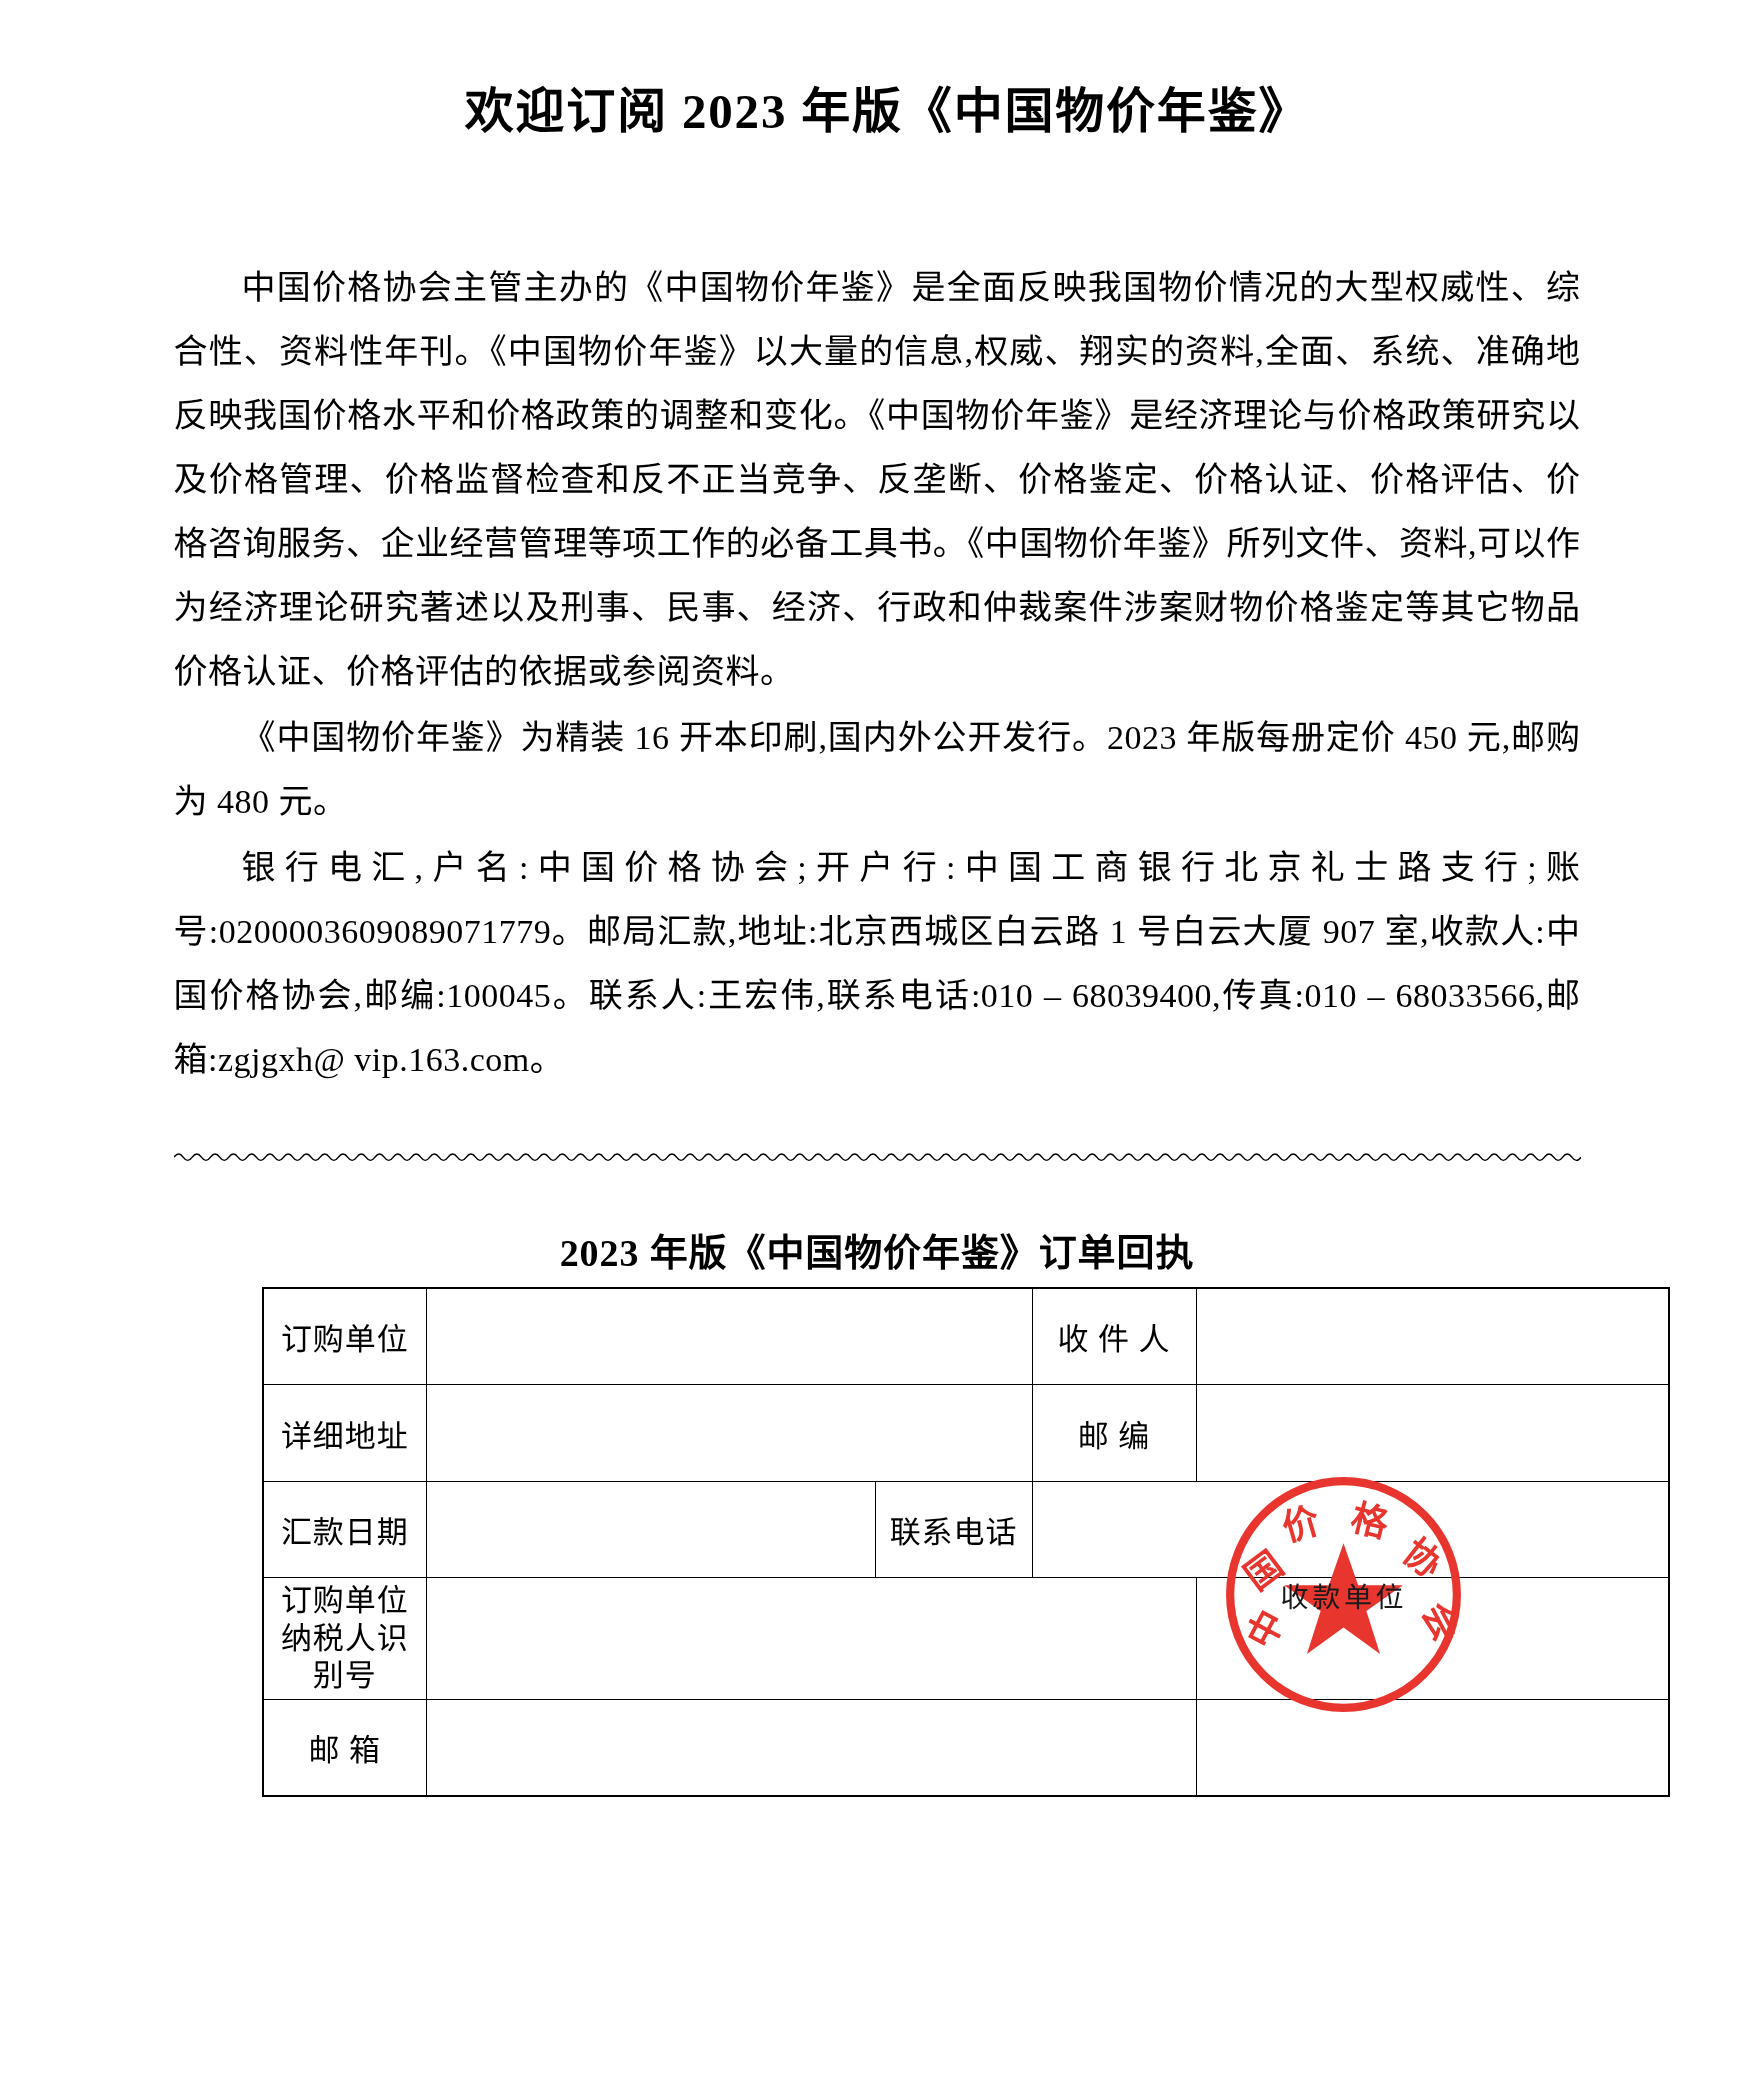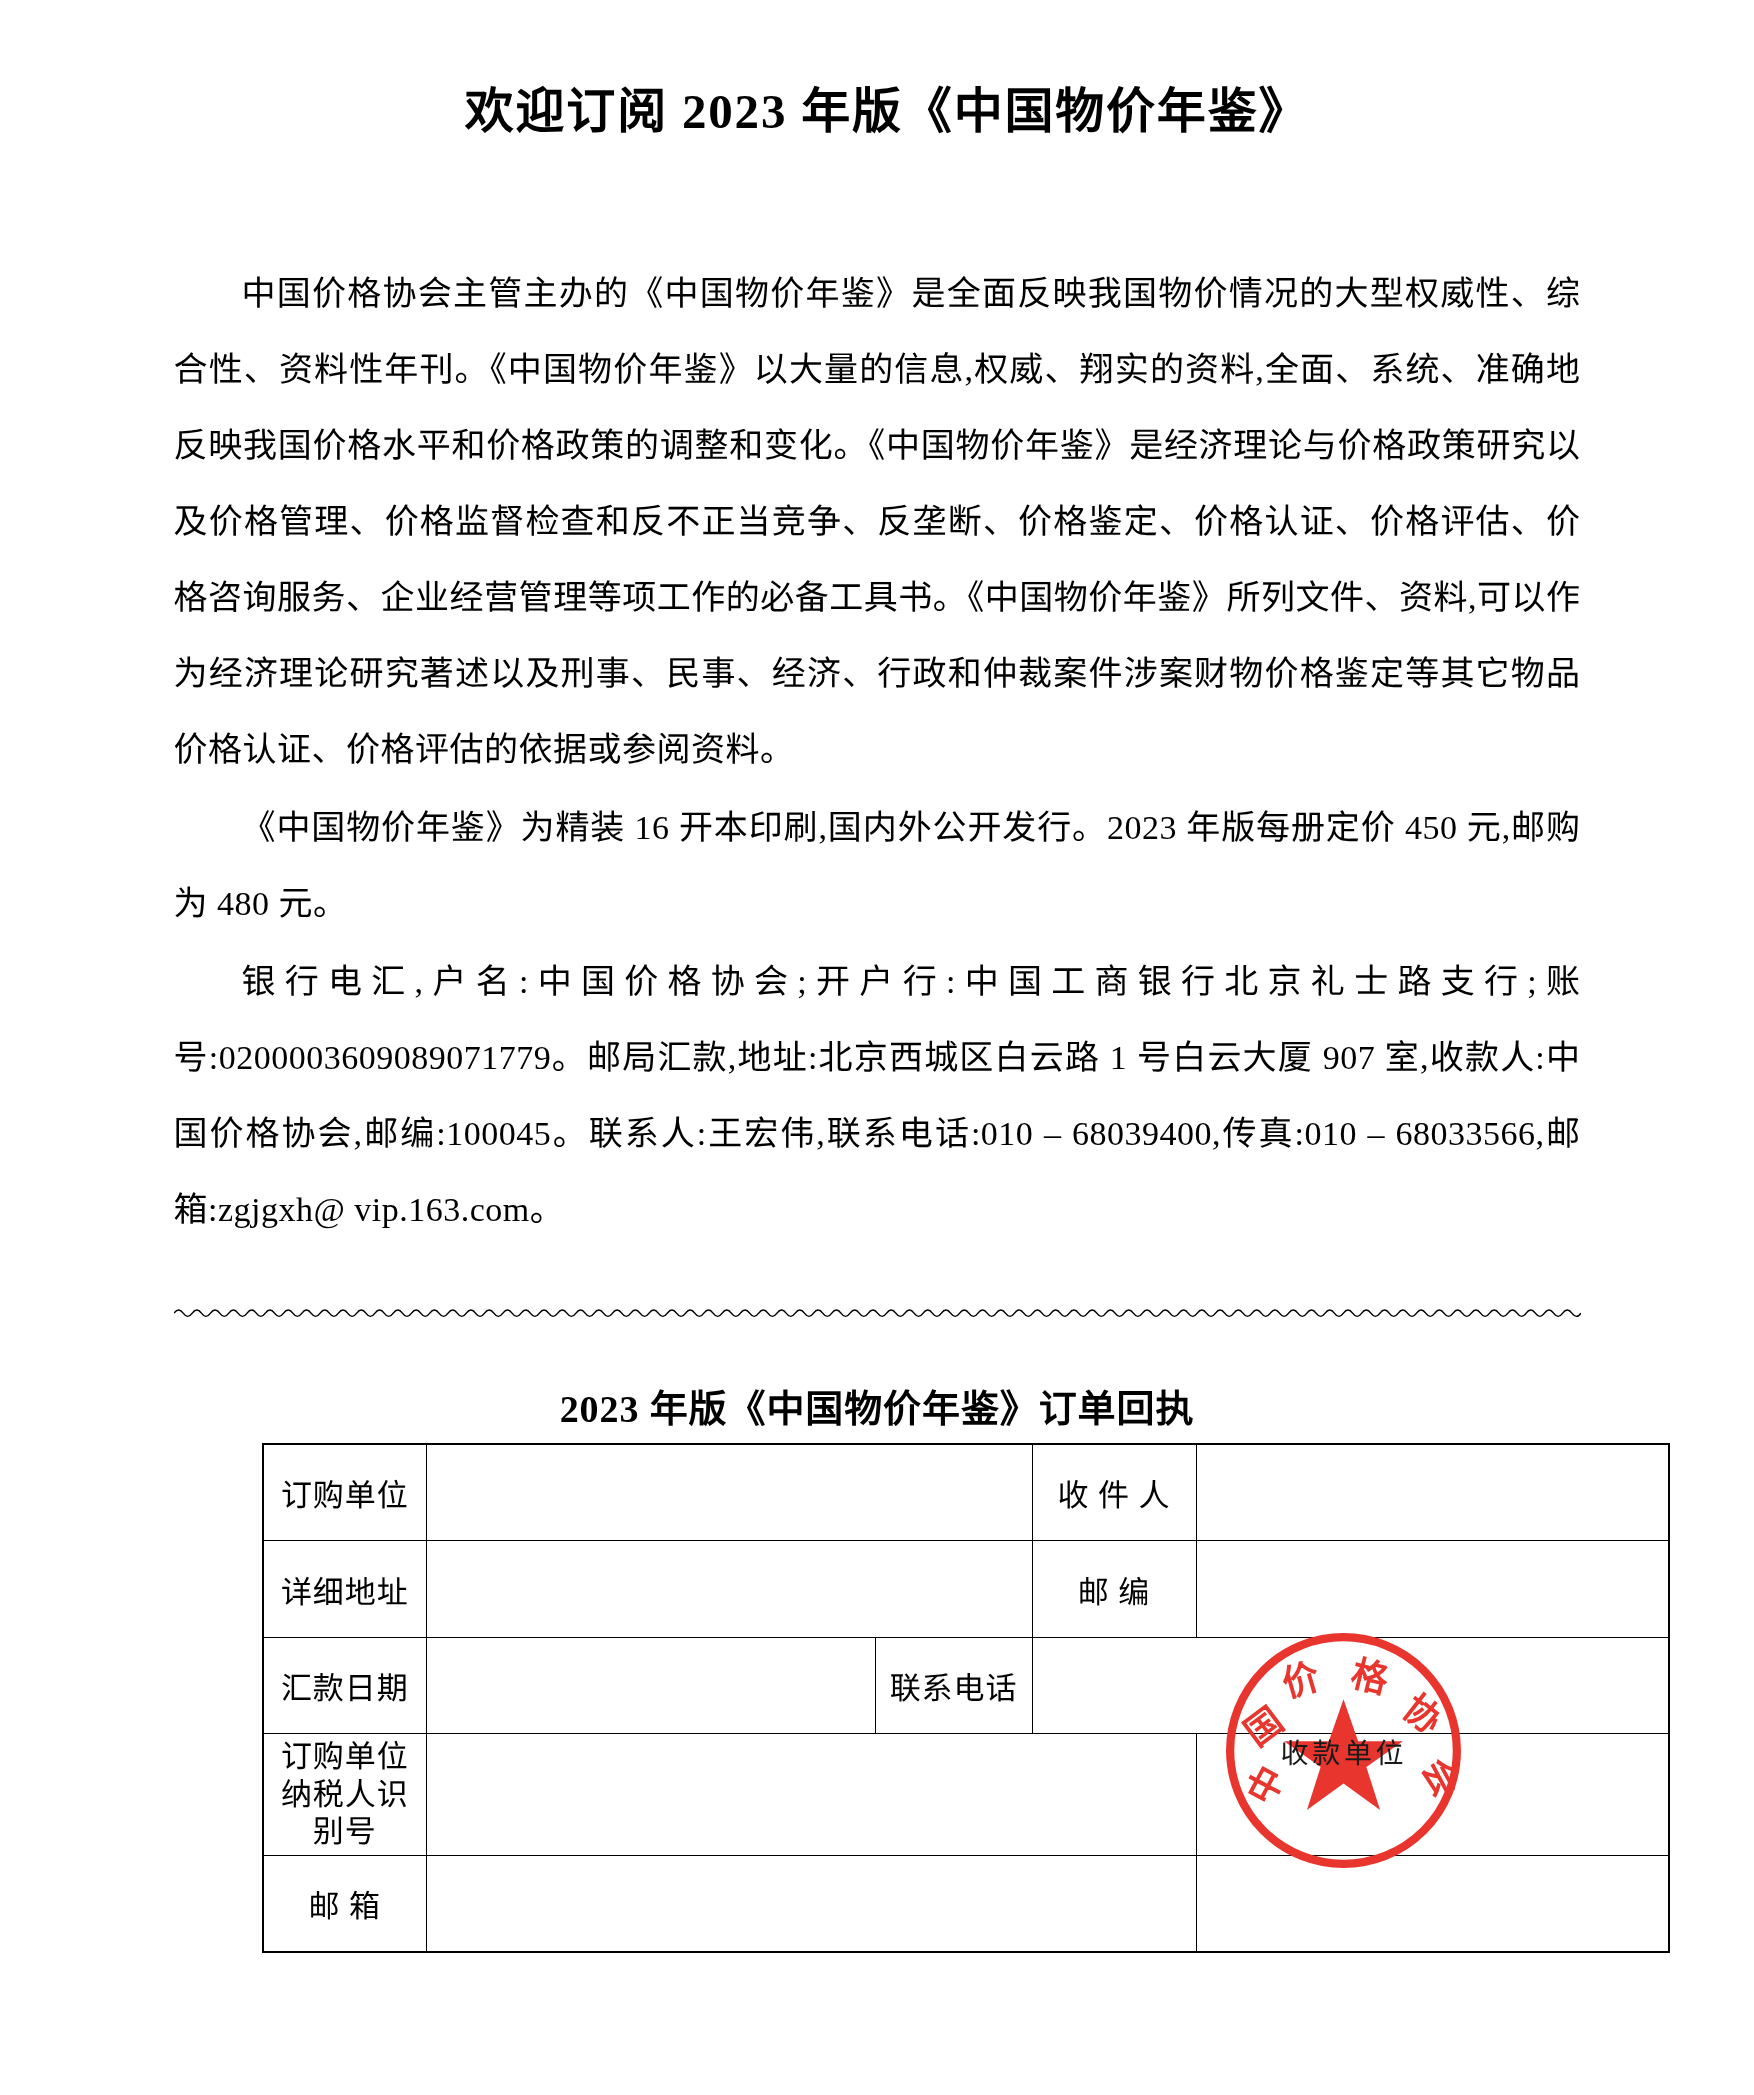--- a/index.html
+++ b/index.html
@@ -38,21 +38,21 @@
   }
 
   
   .body-block {
     margin: 0 auto;
     width: 1407px;
     padding-top: 82px;
   }
   .para {
     font-size: 34px;
-    line-height: 76px;
+    line-height: 64px;
     text-align: justify;
     text-justify: inter-ideograph;
     text-indent: 2em;
     margin: 0 0 1.8px 0;
     letter-spacing: 0.5px;
     font-family: "Liberation Serif", "DejaVu Serif", serif;
   }
 
   
   .divider-wrap {

